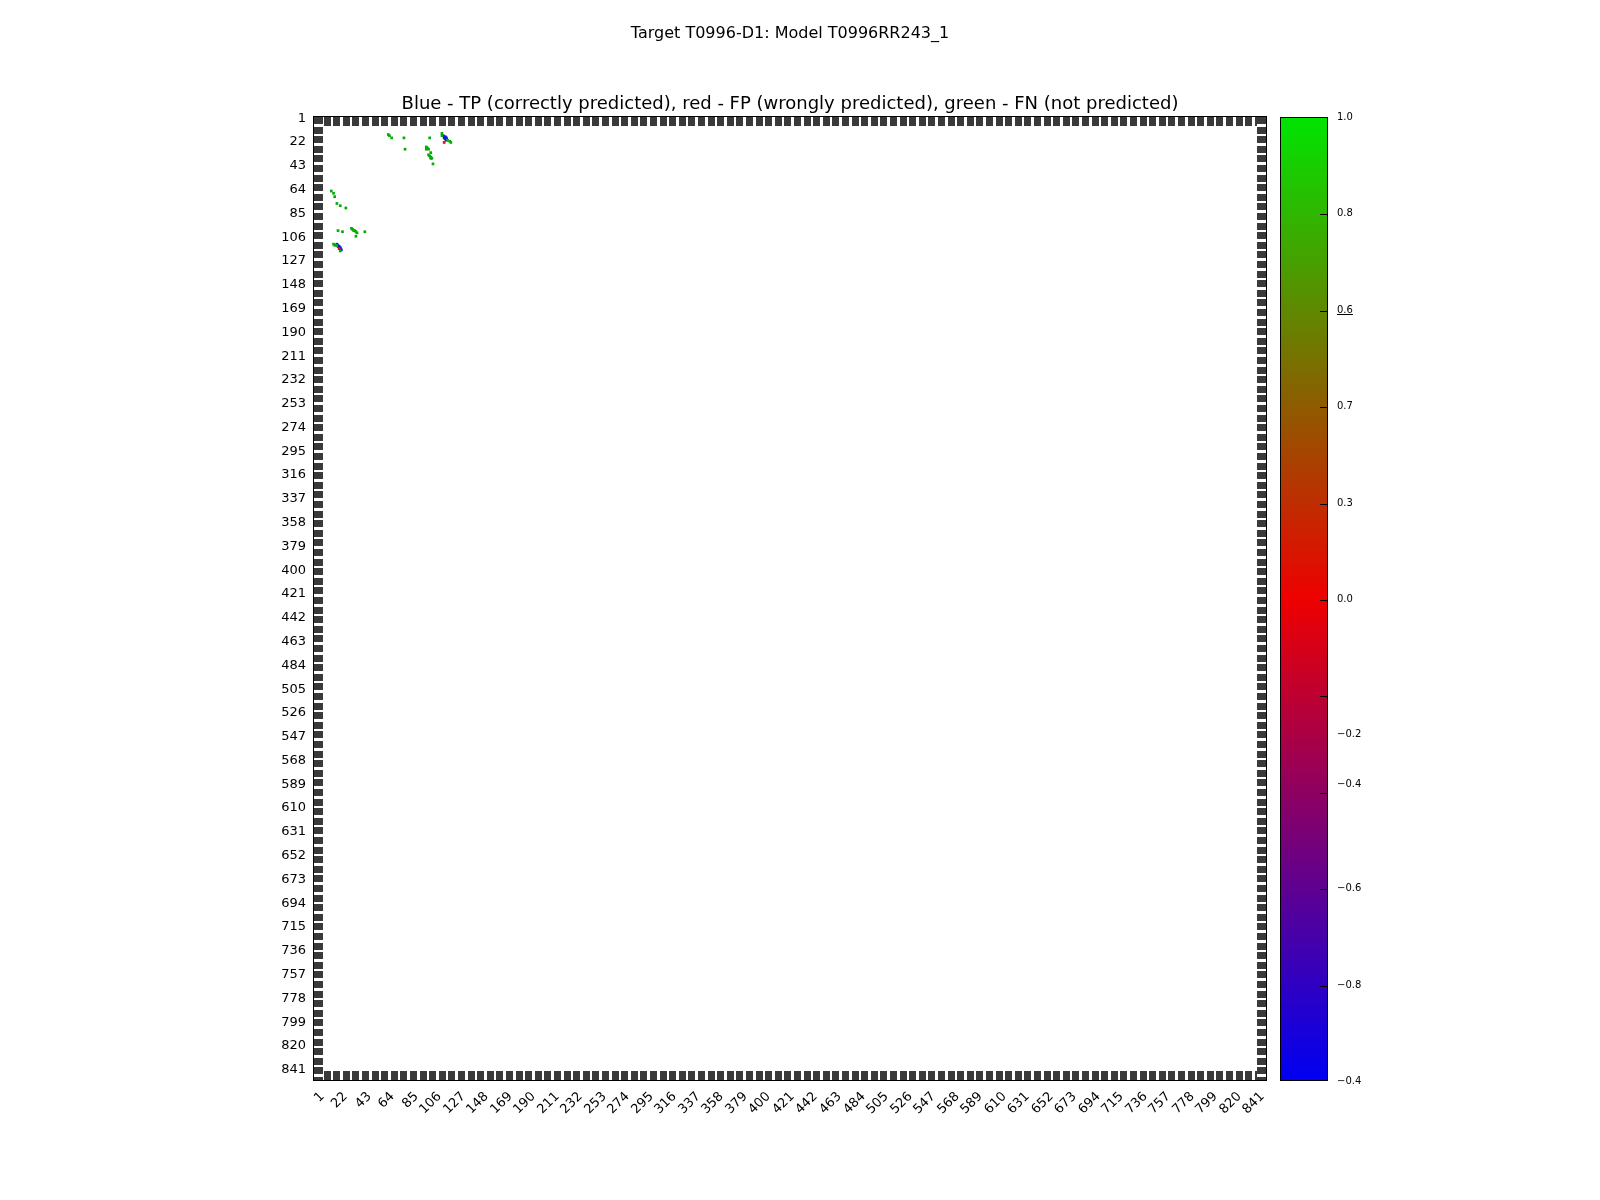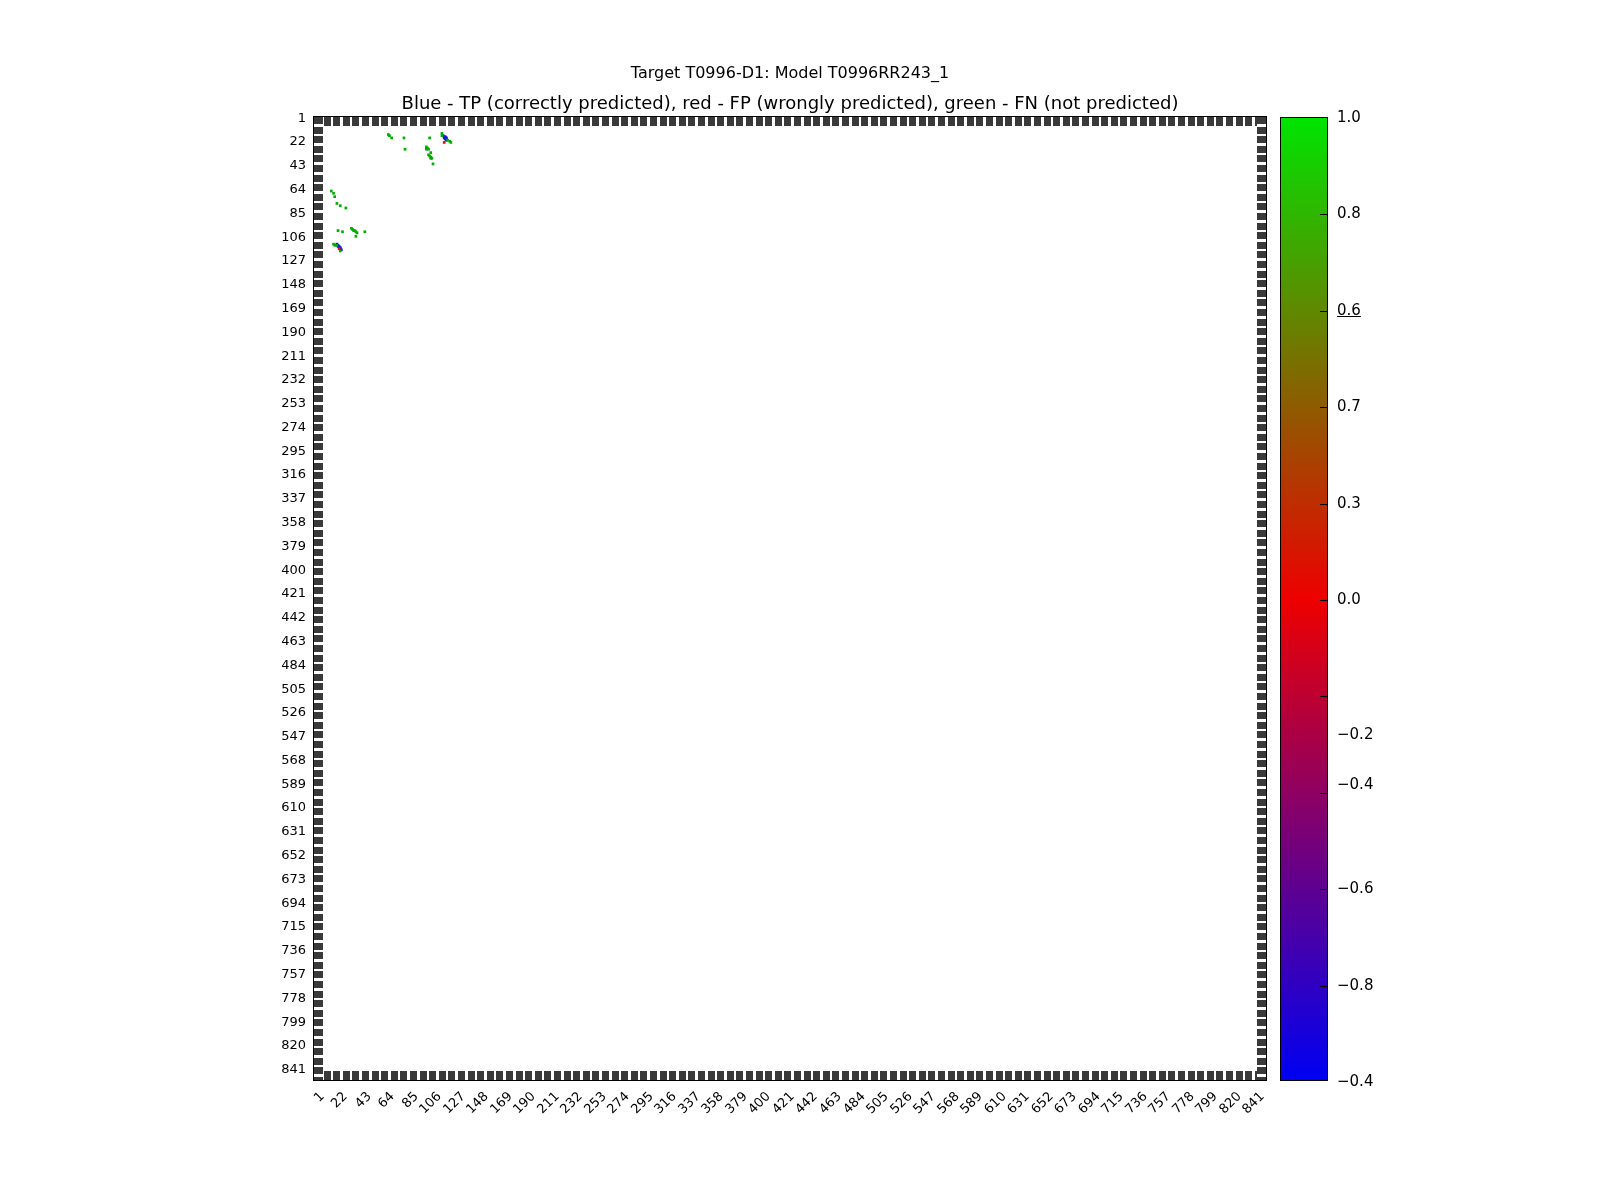--- a/index.html
+++ b/index.html
@@ -3,21 +3,21 @@
 <meta charset="utf-8">
 <style>
   html,body{margin:0;padding:0;}
   body{
     width:1600px;height:1200px;position:relative;background:#ffffff;
     font-family:"DejaVu Sans","Liberation Sans",sans-serif;color:#000;
     overflow:hidden;
   }
   .fig-title{
     position:absolute;left:313px;top:22px;width:954px;text-align:center;
-    font-size:16px;line-height:21px;margin-top:40px;
+    font-size:16px;line-height:21px;
   }
   .axes-title{
     position:absolute;left:113px;top:92px;width:1354px;text-align:center;
     font-size:18px;
   }
   .plot{
     position:absolute;left:313px;top:116px;width:954px;height:965px;
     border:1px solid #000;box-sizing:border-box;background:#fff;
   }
   .band{position:absolute;}
@@ -42,21 +42,21 @@
     transform-origin:0 0;transform:rotate(-45deg) translateX(-100%);
   }
   .cbar{
     position:absolute;left:1280px;top:117px;width:48px;height:964px;
     border:1px solid #000;box-sizing:border-box;
   }
   .cbar-tick{
     position:absolute;width:8px;height:1px;background:#000;left:-9px;
   }
   .cbar-label{
-    position:absolute;left:1337px;font-size:15px;line-height:16px;white-space:nowrap;
+    position:absolute;left:1337px;font-size:10px;line-height:16px;white-space:nowrap;
   }
 </style>
 </head>
 <body>
 
 <div class="fig-title">
   <div>Target T0996-D1: Model T0996RR243_1</div>
 </div>
 
 <div class="axes-title">Blue - TP (correctly predicted), red - FP (wrongly predicted), green - FN (not predicted)</div>

